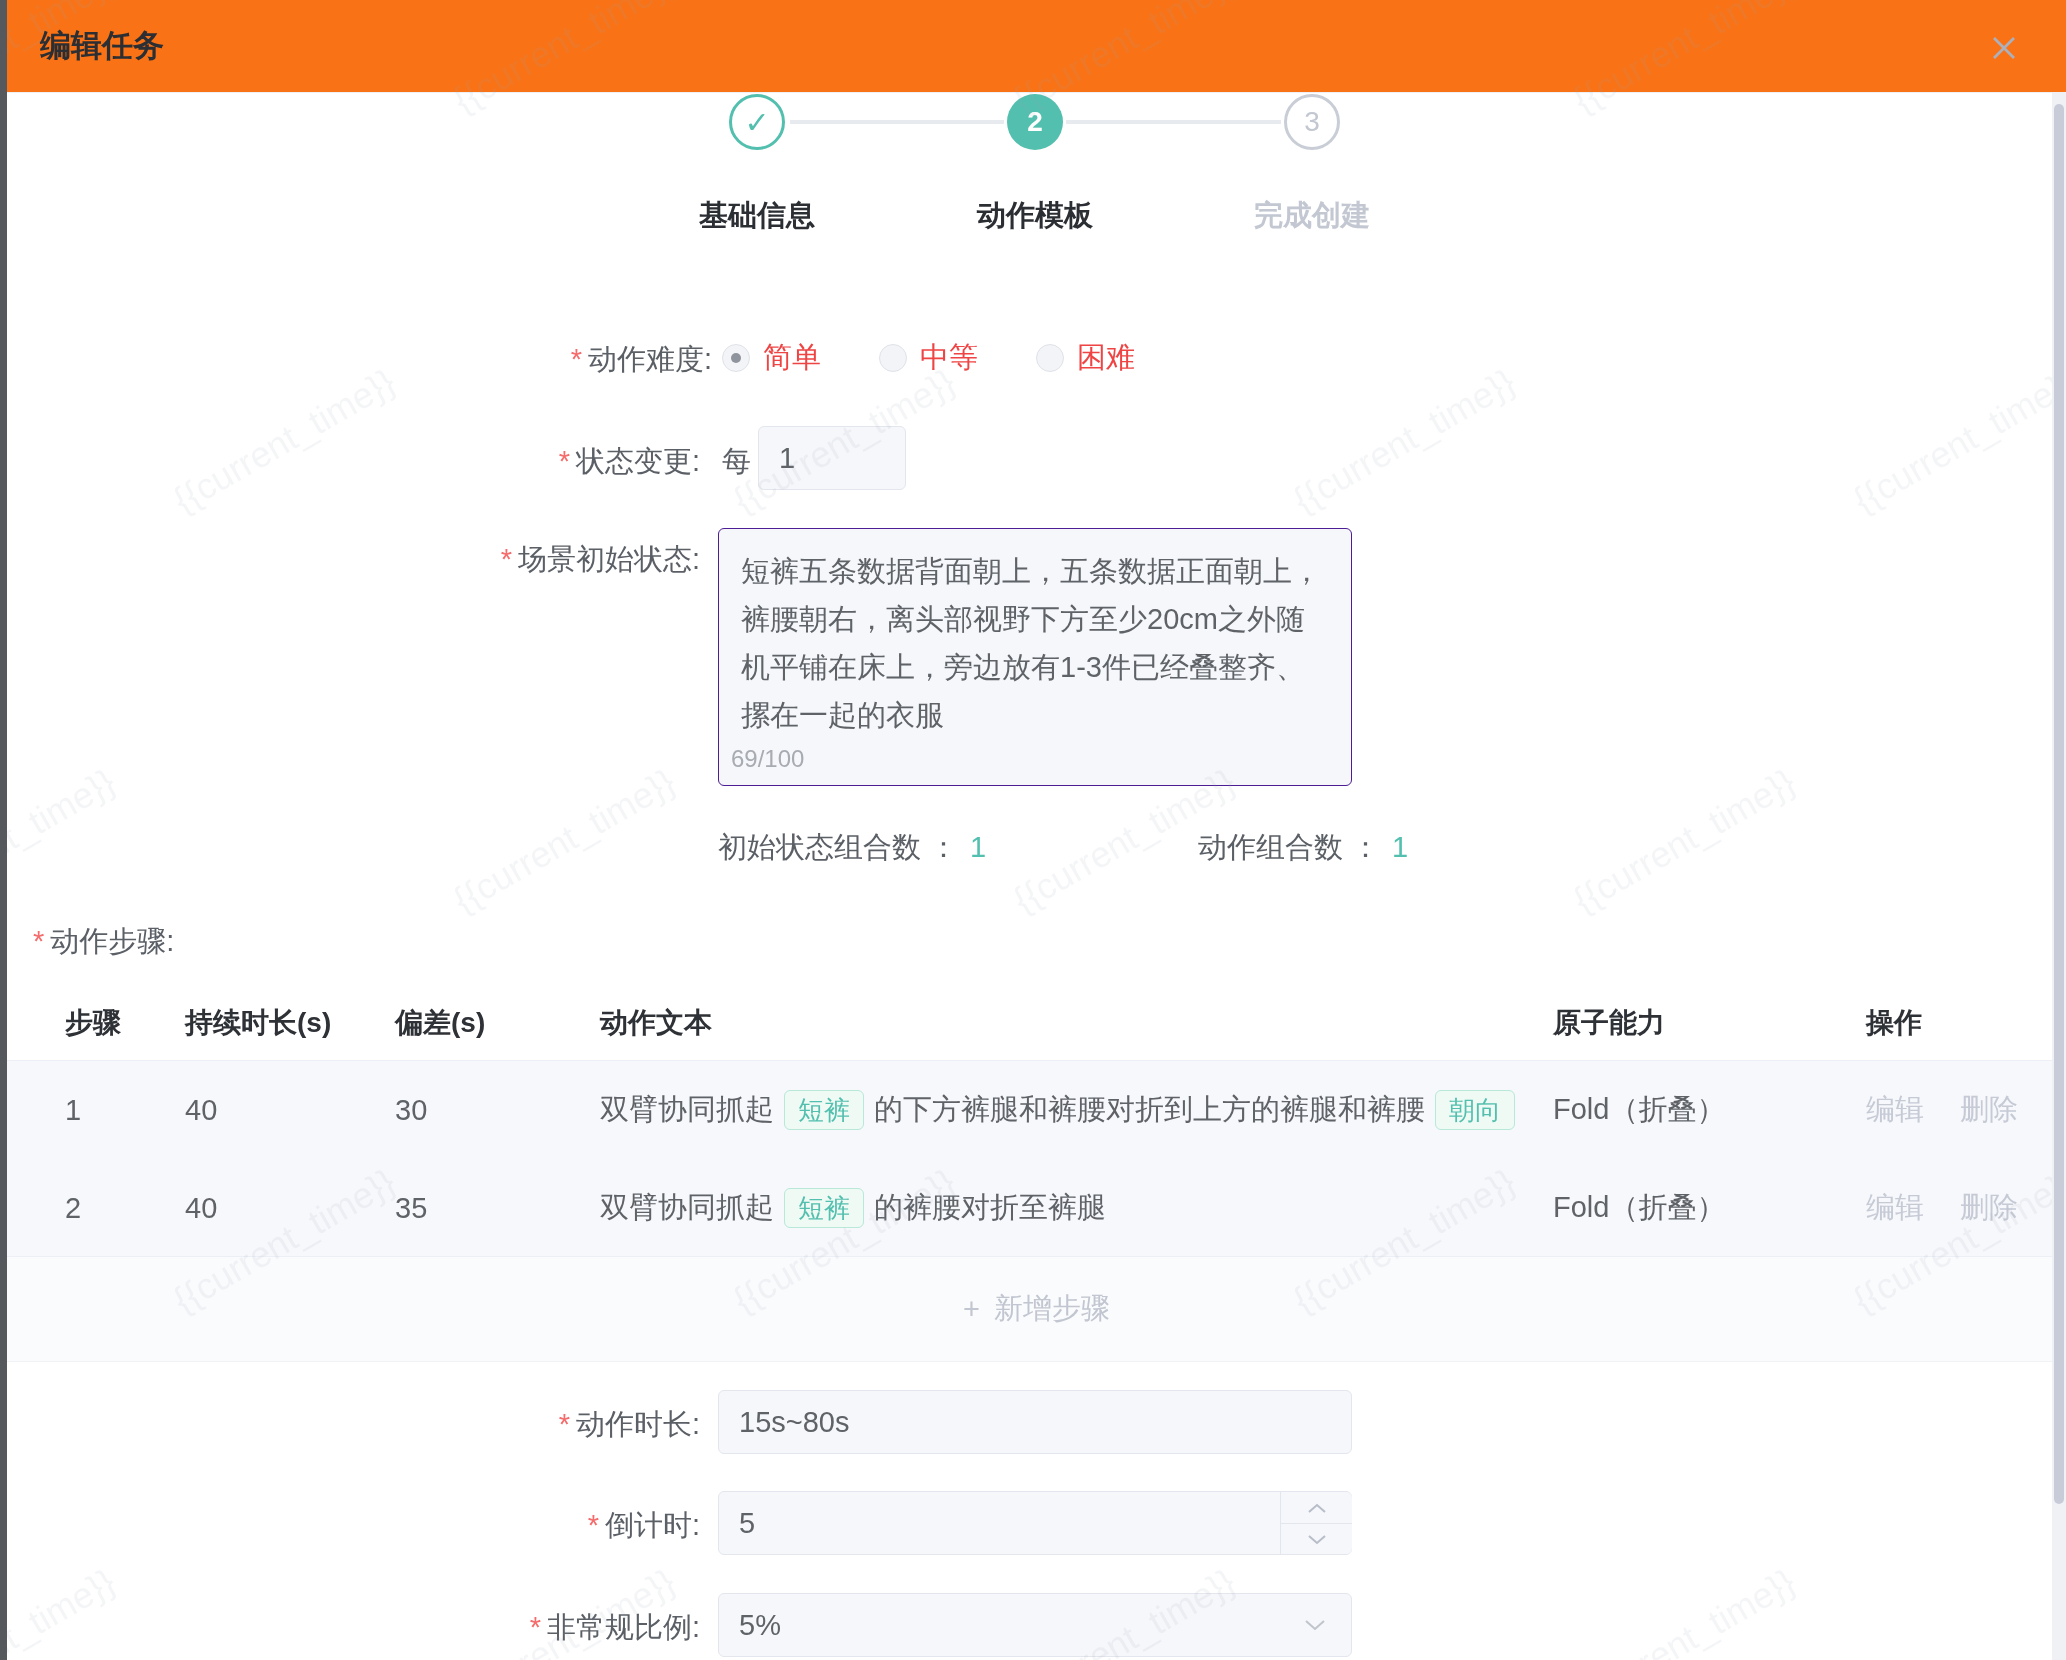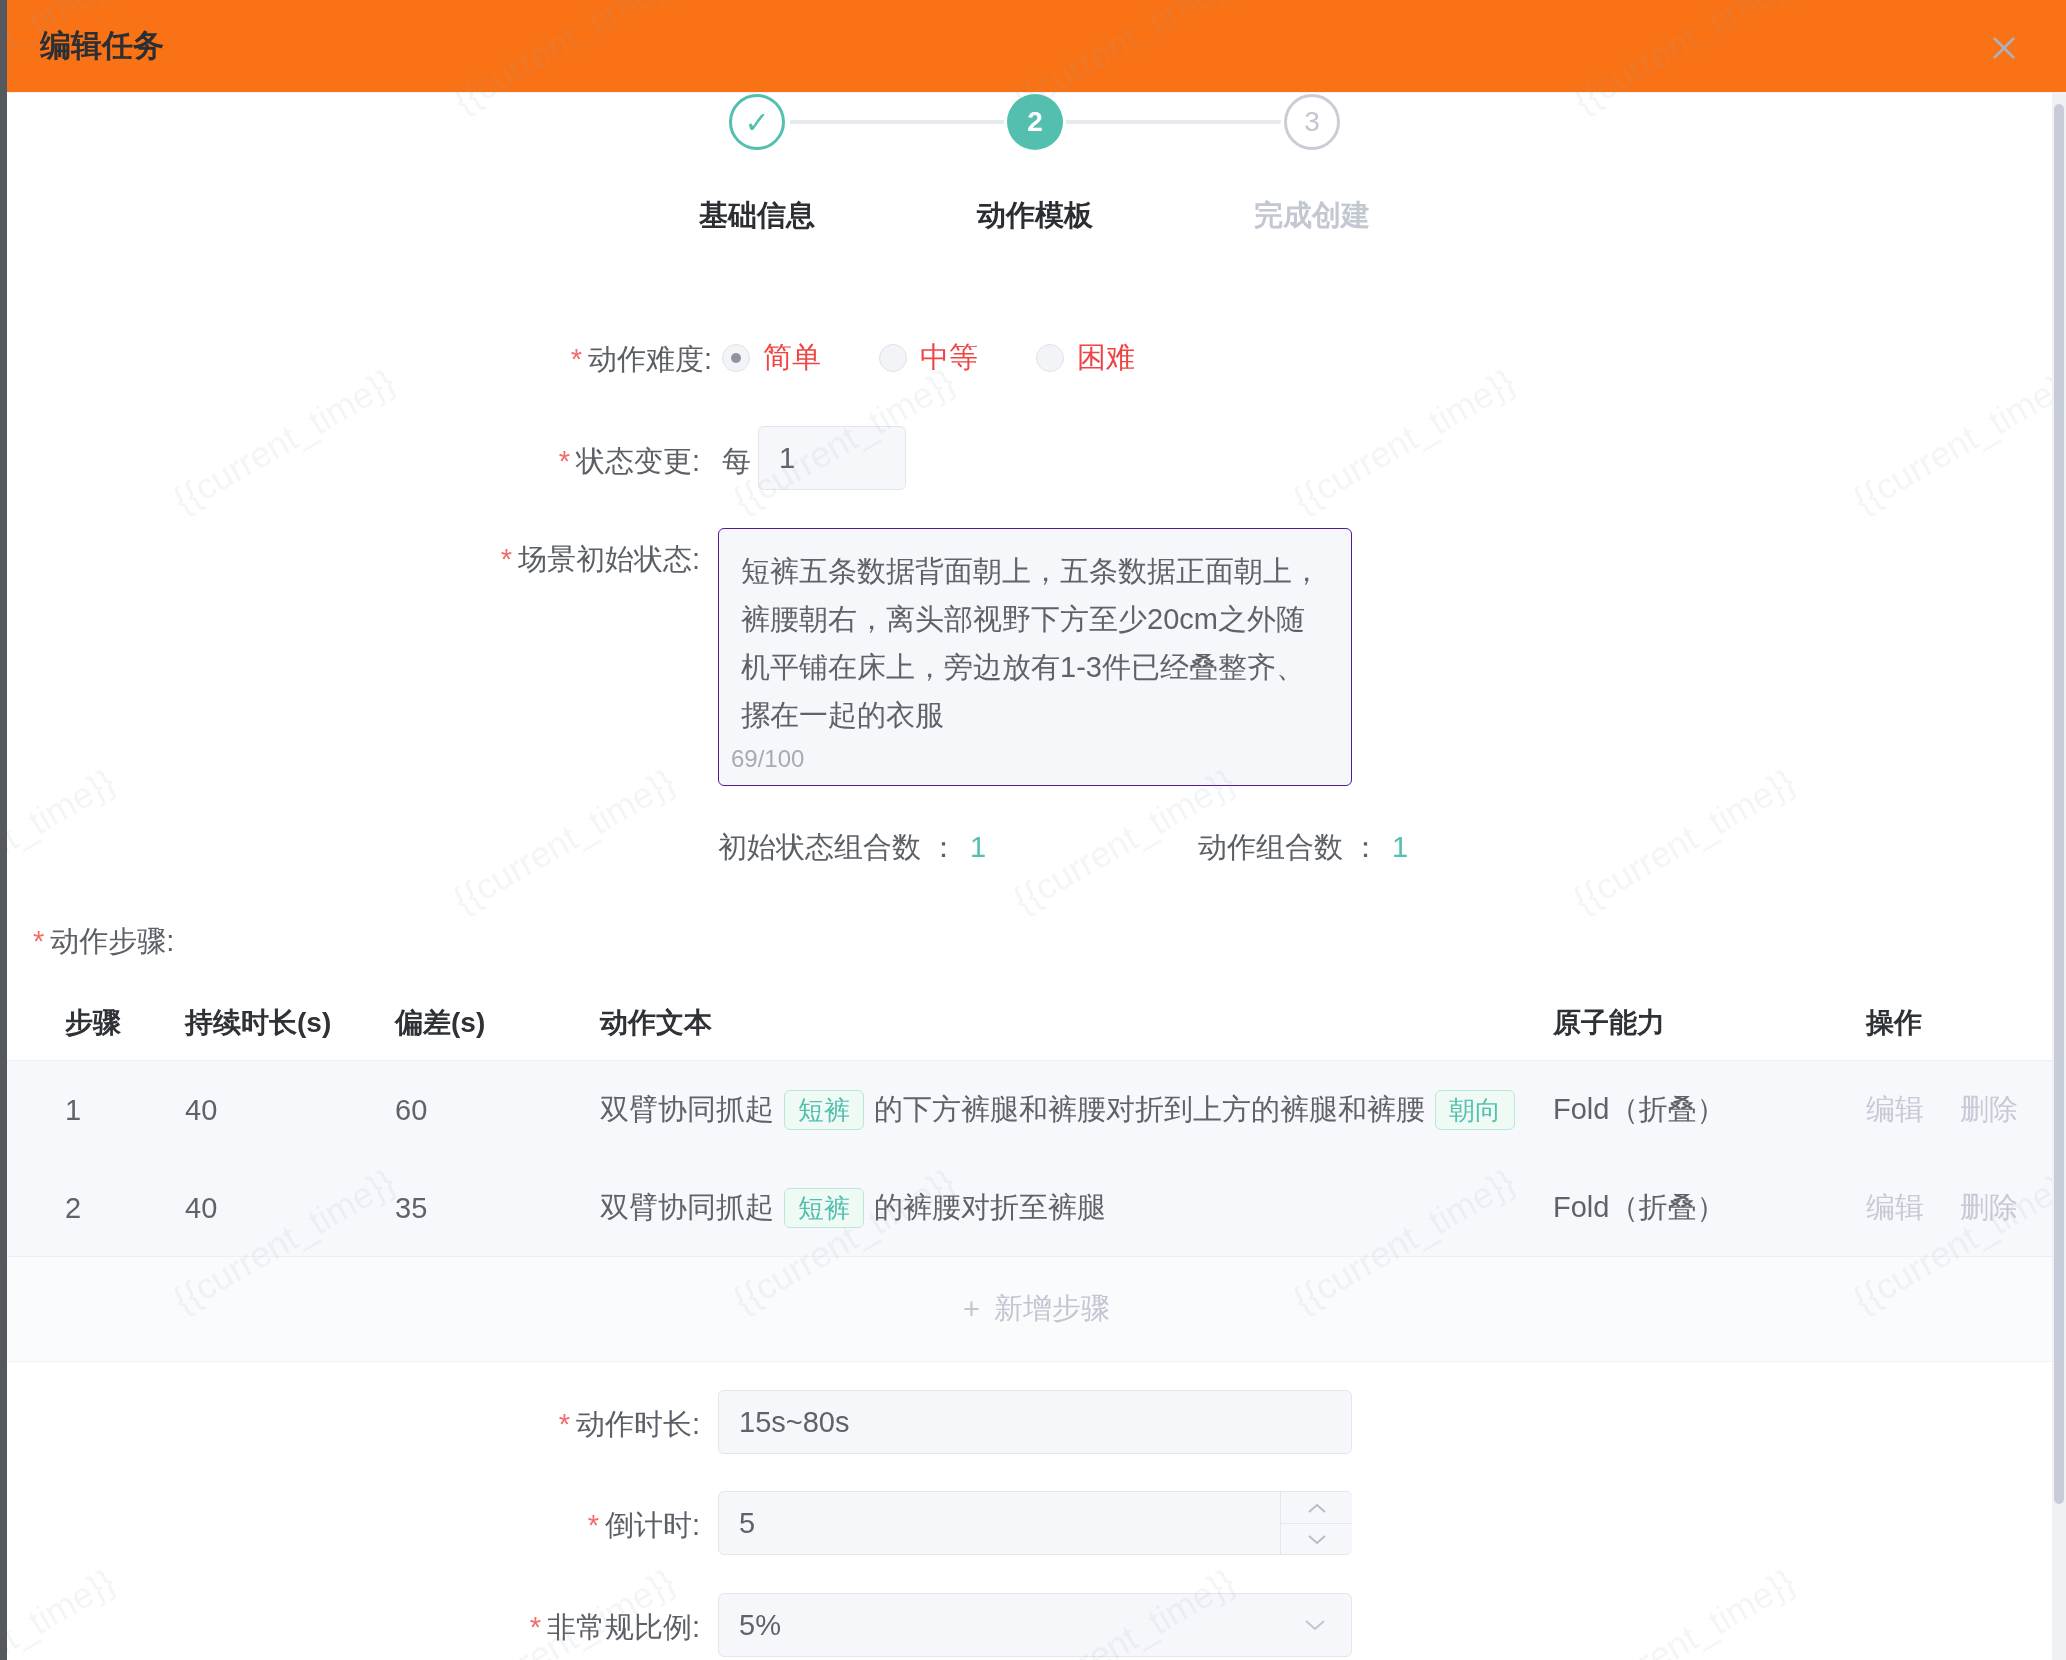--- a/index.html
+++ b/index.html
@@ -170,21 +170,21 @@
     <span class="cell c2">持续时长(s)</span>
     <span class="cell c3">偏差(s)</span>
     <span class="cell c4">动作文本</span>
     <span class="cell c5">原子能力</span>
     <span class="cell c6">操作</span>
   </div>
 
   <div class="trow r1">
     <span class="cell c1">1</span>
     <span class="cell c2">40</span>
-    <span class="cell c3">60</span>
+    <span class="cell c3">30</span>
     <span class="cell c4">
       <span>双臂协同抓起</span>
       <span class="tag">短裤</span>
       <span>的下方裤腿和裤腰对折到上方的裤腿和裤腰</span>
       <span class="tag">朝向</span>
     </span>
     <span class="cell c5">Fold（折叠）</span>
     <span class="cell c6">
       <span class="lnk">编辑</span>
       <span class="lnk">删除</span>

